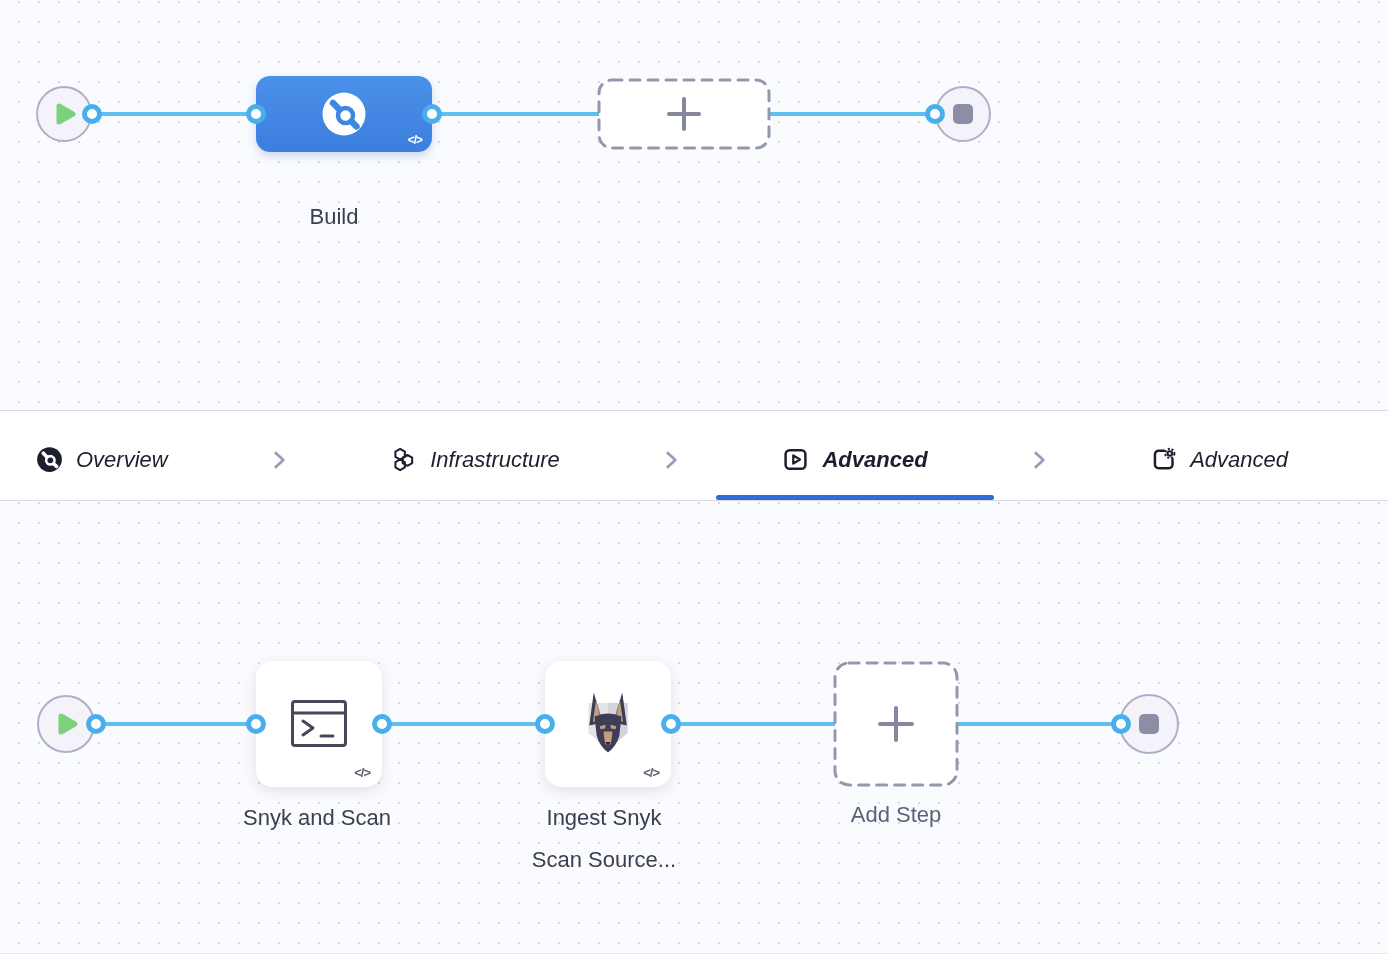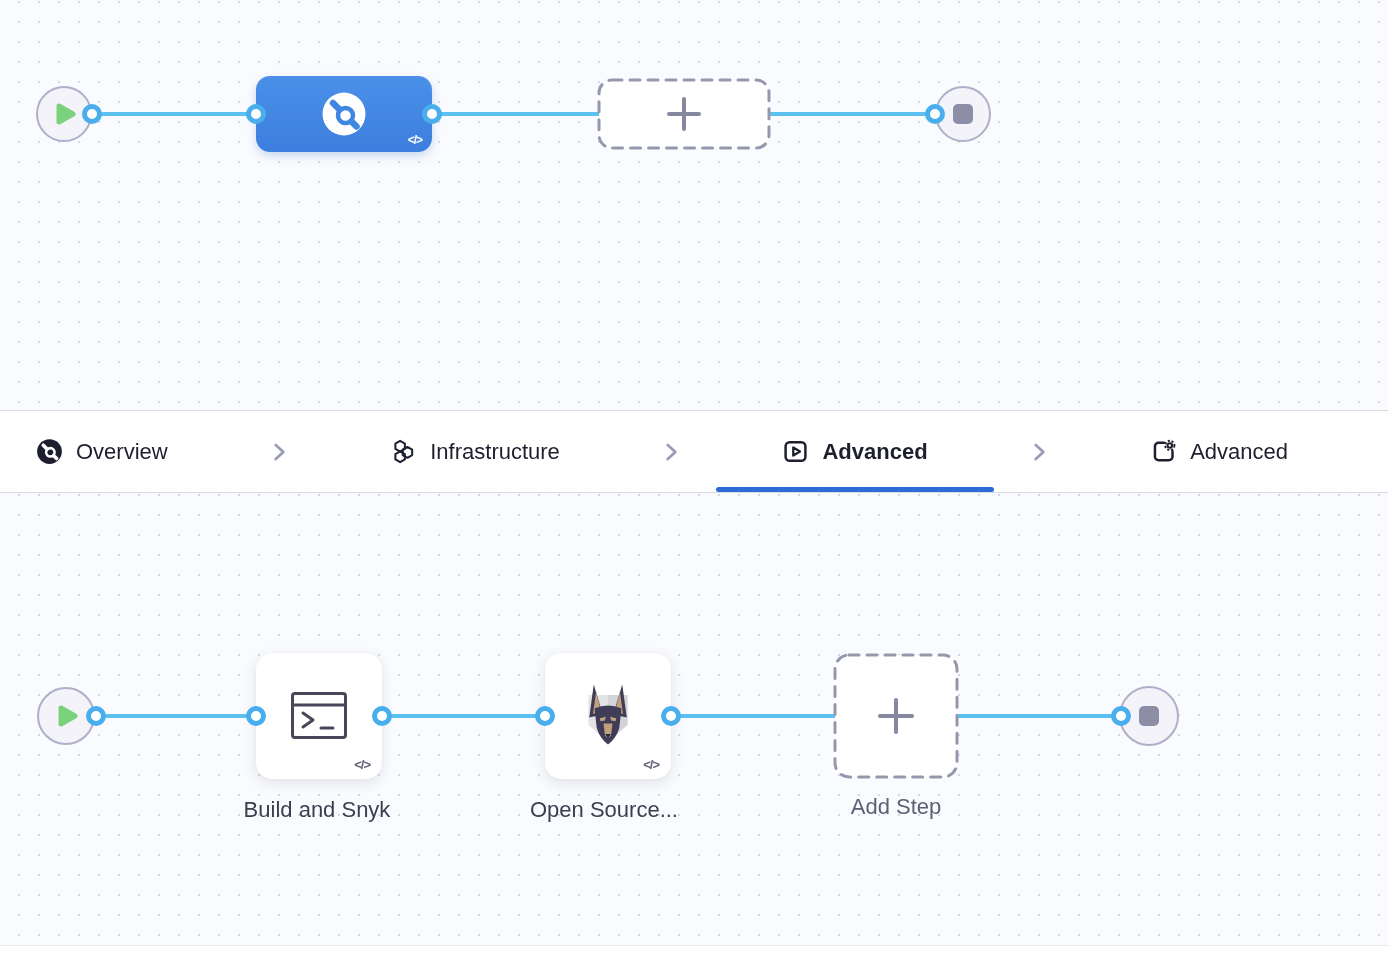--- a/index.html
+++ b/index.html
@@ -64,21 +64,22 @@
     position:absolute;z-index:2;text-align:center;
     font-size:22px;color:#3c3e4f;line-height:42px;
   }
   .node-label.muted{color:#5d5f76;}
 
   
   #stage-tab-bar{
     height:81px;background:#fff;
     border-top:1px solid #d9dae4;border-bottom:1px solid #d9dae4;
     display:flex;align-items:stretch;justify-content:space-between;
-    padding:0 100px 0 36px;
+    padding:8px 100px 0 36px;
+    font-style:italic;
   }
   .tab{
     position:relative;display:flex;align-items:center;gap:13px;
     height:100%;cursor:pointer;
   }
   .tab-label{font-size:22px;color:#1d1f2e;font-weight:500;}
   .tab.active .tab-label{font-weight:700;}
   .tab-underline{
     position:absolute;bottom:0;left:50%;transform:translateX(-50%);
     width:278px;height:5px;border-radius:4px;background:#2d6bd8;
@@ -122,20 +123,21 @@
           <line x1="87" y1="21" x2="87" y2="51"></line>
         </g>
       </svg>
     </div>
 
     <div class="endpoint" style="left:935px;top:86px;width:56px;height:56px;">
       <div class="stop-square"></div>
     </div>
     <div class="port" style="left:925px;top:104px;"></div>
 
+    <div class="node-label" style="left:234px;top:196px;width:200px;">Build</div>
   </div>
 
   <div id="stage-tab-bar">
 
     <div class="tab">
       <svg width="27" height="27" viewBox="0 0 48 48">
         <circle cx="24" cy="24" r="22" fill="#1d1f2e"></circle>
         <g fill="none" stroke="#ffffff" stroke-linecap="round">
           <line x1="13" y1="13" x2="19.5" y2="19.5" stroke-width="6.5"></line>
           <circle cx="25.5" cy="25.5" r="7.5" stroke-width="4.5"></circle>
@@ -243,21 +245,22 @@
           <line x1="63" y1="47" x2="63" y2="79"></line>
         </g>
       </svg>
     </div>
 
     <div class="endpoint" style="left:1119px;top:193px;width:60px;height:60px;">
       <div class="stop-square"></div>
     </div>
     <div class="port" style="left:1111px;top:213px;"></div>
 
-    <div class="node-label" style="left:197px;top:296px;width:240px;">Build and Snyk</div>
+    <div class="node-label" style="left:197px;top:296px;width:240px;">Snyk and Scan</div>
     <div class="node-label" style="left:474px;top:296px;width:260px;">
-      <span style="display:block;">Open Source...</span>
+      <span style="display:block;">Ingest Snyk</span>
+      <span style="display:block;">Scan Source...</span>
     </div>
     <div class="node-label muted" style="left:796px;top:293px;width:200px;text-align:center;">Add Step</div>
   </div>
 
   <div id="bottom-strip"></div>
 </div>
 
 </body></html>

